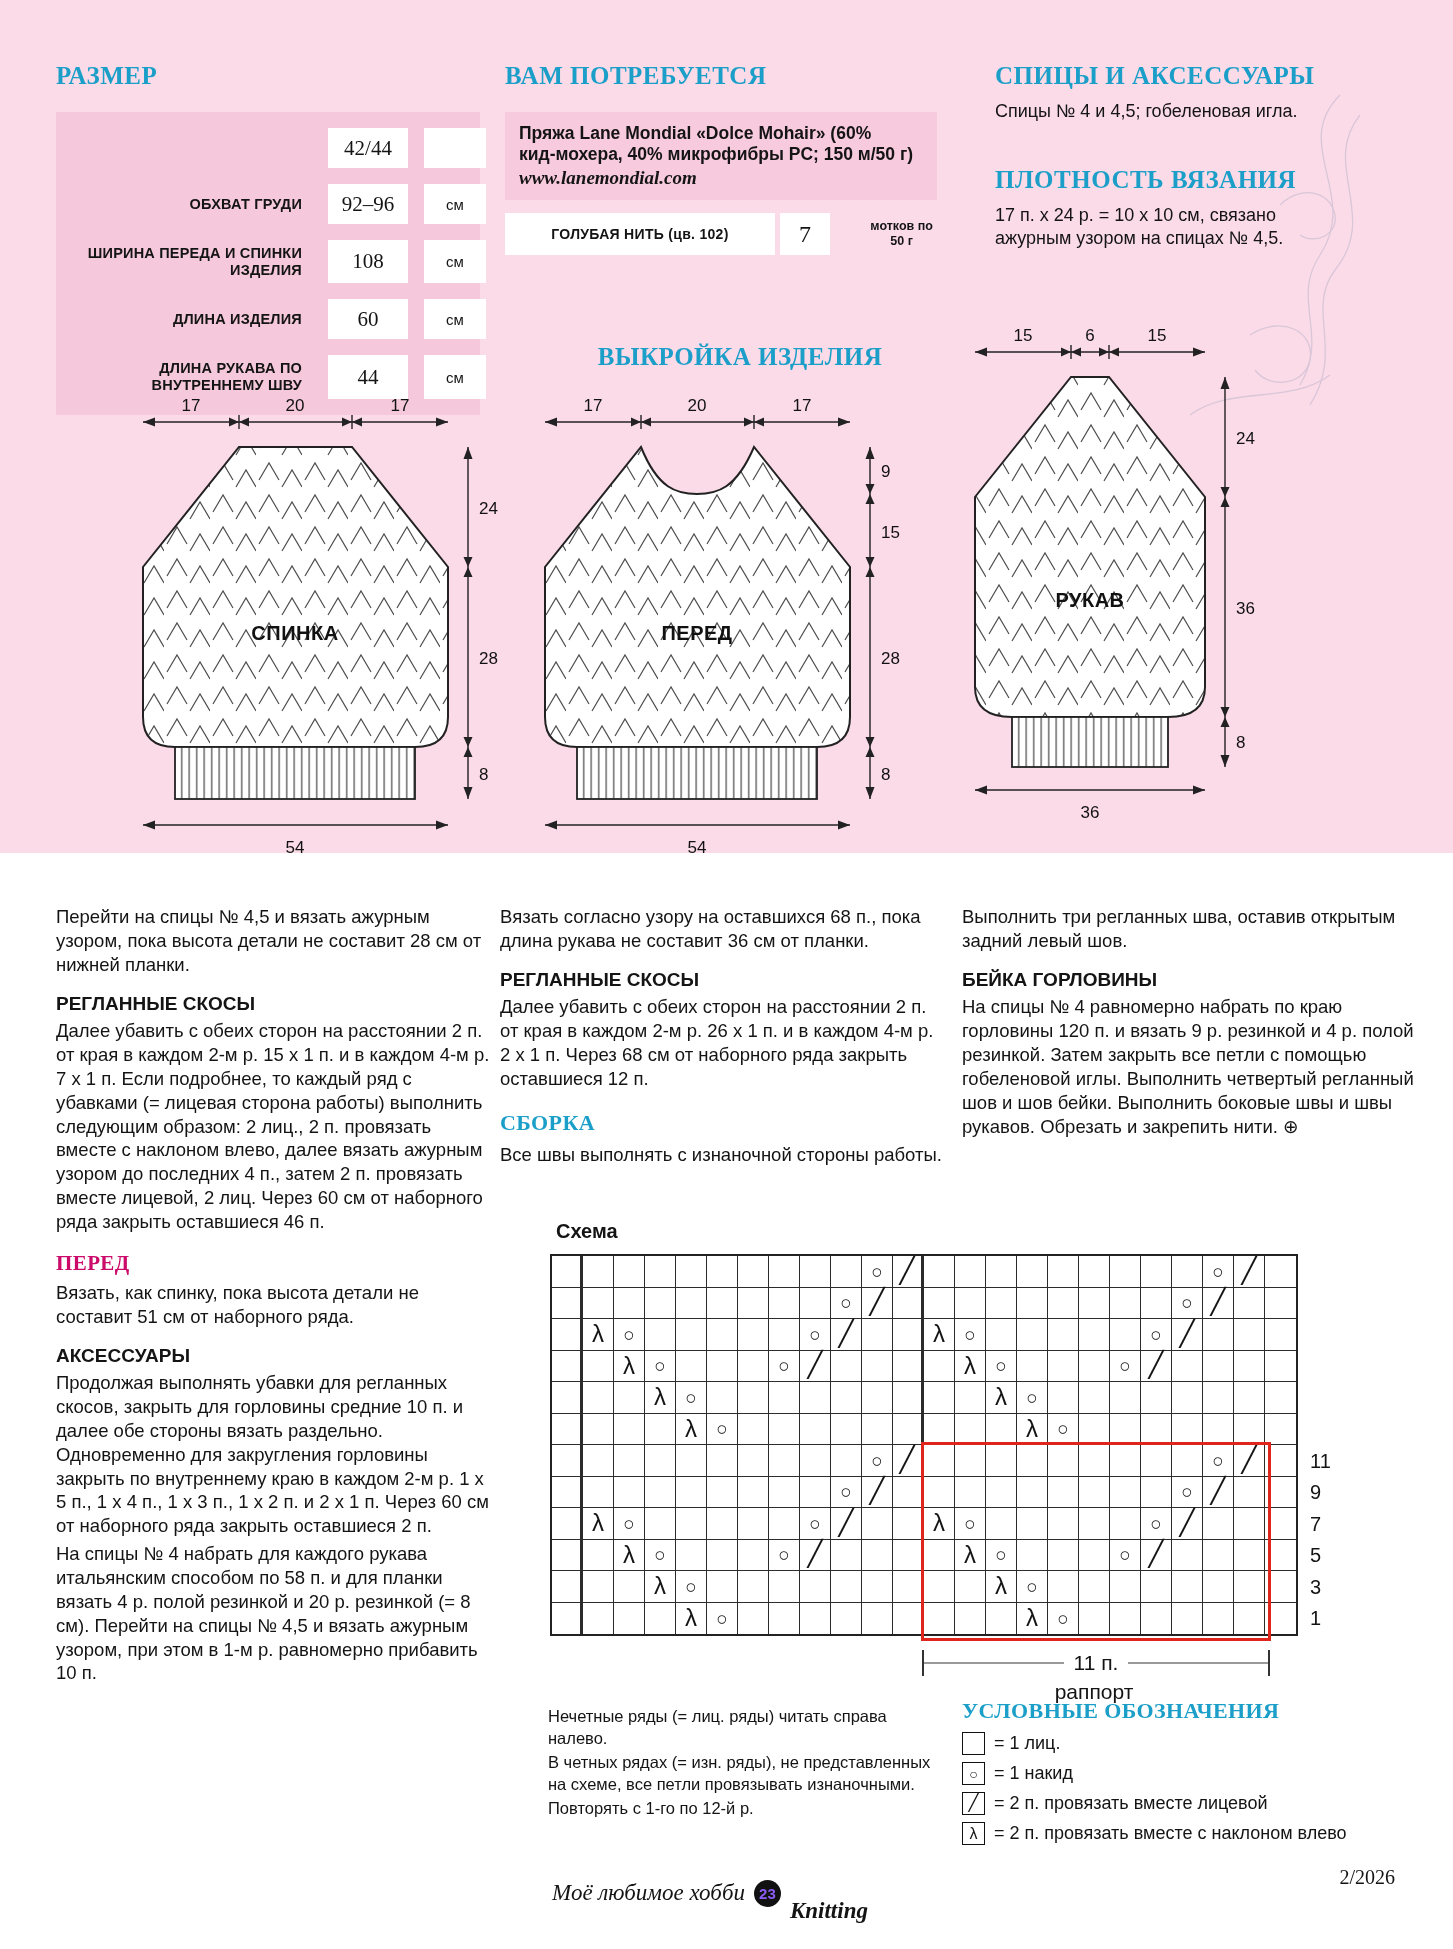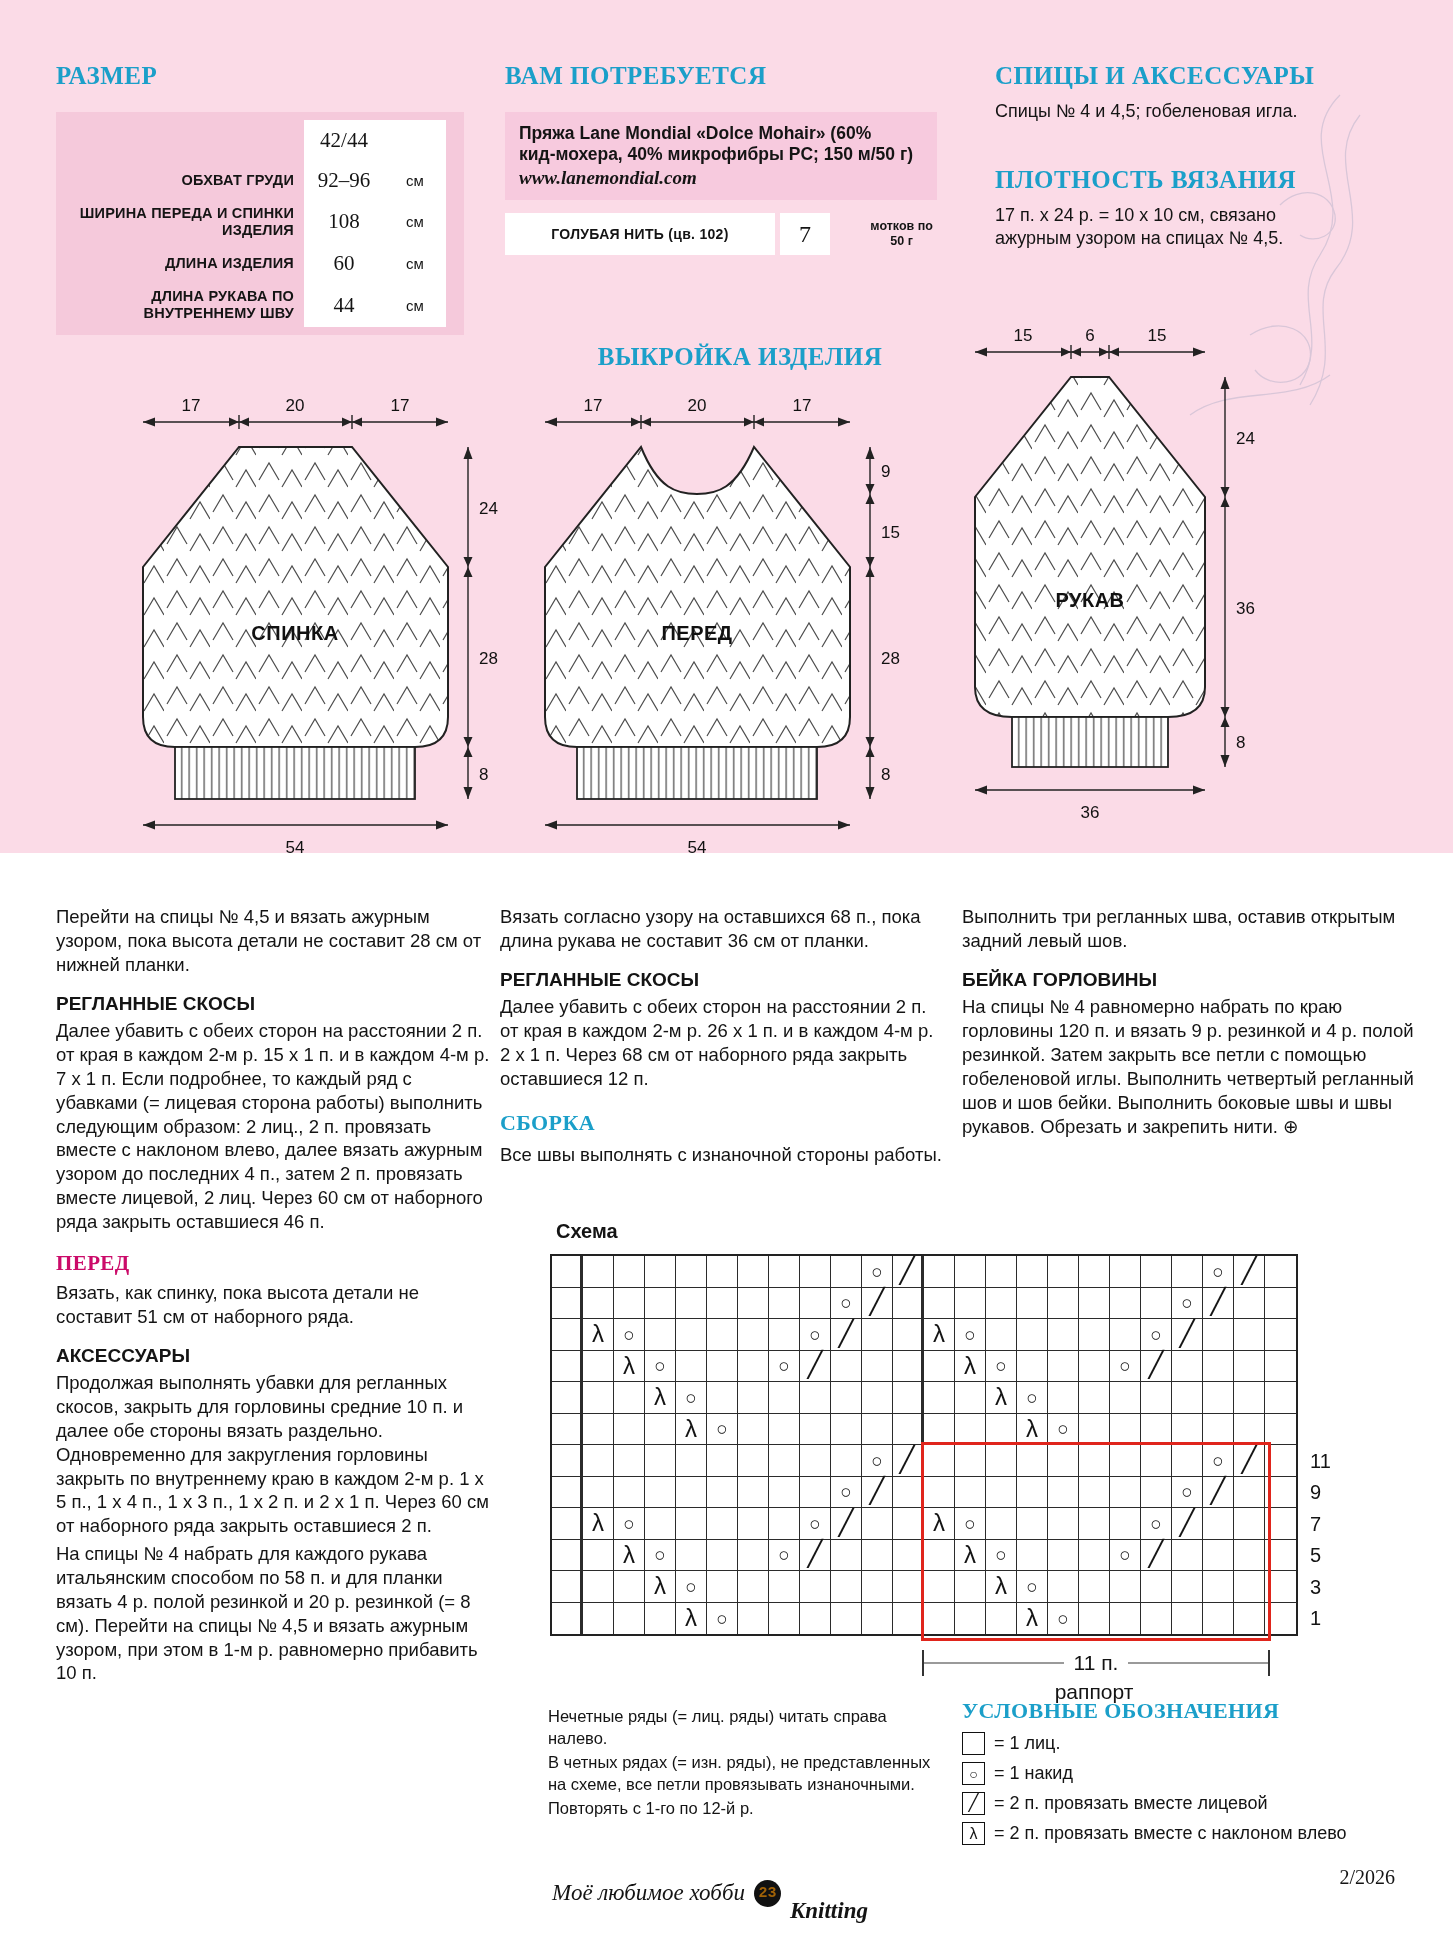--- a/index.html
+++ b/index.html
@@ -3,21 +3,21 @@
 <meta charset="utf-8">
 <style>
   html,body{margin:0;padding:0;background:#e8e8e8;}
   .page{position:relative;width:1453px;height:1949px;background:#ffffff;overflow:hidden;
         font-family:"Liberation Sans",sans-serif;color:#141414;}
   .pink{position:absolute;left:0;top:0;width:1453px;height:853px;background:#fbdbe7;}
   .h-top{position:absolute;font-family:"Liberation Serif",serif;font-weight:bold;
          color:#1b9fc9;font-size:25px;letter-spacing:.5px;}
   
   .size-table{position:absolute;left:56px;top:112px;width:392px;background:#f5c9db;
-              display:grid;grid-template-columns:240px 80px 62px;gap:0;padding:8px;}
+              display:grid;grid-template-columns:240px 80px 62px;gap:16px;padding:16px;}
   .st-label{background:#f5c9db;display:flex;align-items:center;justify-content:flex-end;
             text-align:right;font-weight:bold;font-size:14.5px;line-height:1.15;
             padding:5px 10px 5px 4px;letter-spacing:.2px;}
   .st-val{background:#ffffff;display:flex;align-items:center;justify-content:center;
           font-family:"Liberation Serif",serif;font-size:21px;min-height:40px;}
   .st-unit{background:#ffffff;display:flex;align-items:center;justify-content:center;
            font-size:15px;}
   
   .yarn-box{position:absolute;left:505px;top:112px;width:432px;background:#f7cade;
             padding:11px 14px;box-sizing:border-box;font-weight:bold;font-size:17.5px;line-height:1.22;}
@@ -78,23 +78,23 @@
            justify-content:center;box-sizing:border-box;background:#fff;}
   .leg-box .sym-o{font-size:14px;}
   .leg-box .sym-s{font-size:17px;}
   .leg-box .sym-l{font-size:16px;}
   .leg-tx{font-size:18px;}
   
   .footer-brand{position:absolute;left:480px;top:1862px;width:460px;display:flex;
                 align-items:center;justify-content:center;gap:9px;
                 font-family:"Liberation Serif",serif;font-style:italic;font-size:23px;}
   .footer-brand .knit{font-weight:bold;margin-top:36px;}
-  .pg-circle{width:27px;height:27px;border-radius:50%;background:#111;color:#a16207;
+  .pg-circle{width:27px;height:27px;border-radius:50%;background:#111;color:#8b5cf6;
              display:flex;align-items:center;justify-content:center;
-             font-family:Liberation Mono, monospace;font-style:normal;font-weight:bold;font-size:15px;}
+             font-family:Liberation Sans, sans-serif;font-style:normal;font-weight:bold;font-size:15px;}
   .issue{position:absolute;right:58px;top:1866px;font-family:"Liberation Serif",serif;font-size:20px;}
 </style>
 </head>
 <body>
 
 <div class="page">
   <div class="pink"></div>
 
   <svg style="position:absolute;left:1130px;top:85px;" width="250" height="360" viewBox="0 0 250 360">
     <g fill="none" stroke="#c3b9cf" stroke-width="1.3" opacity="0.6">

